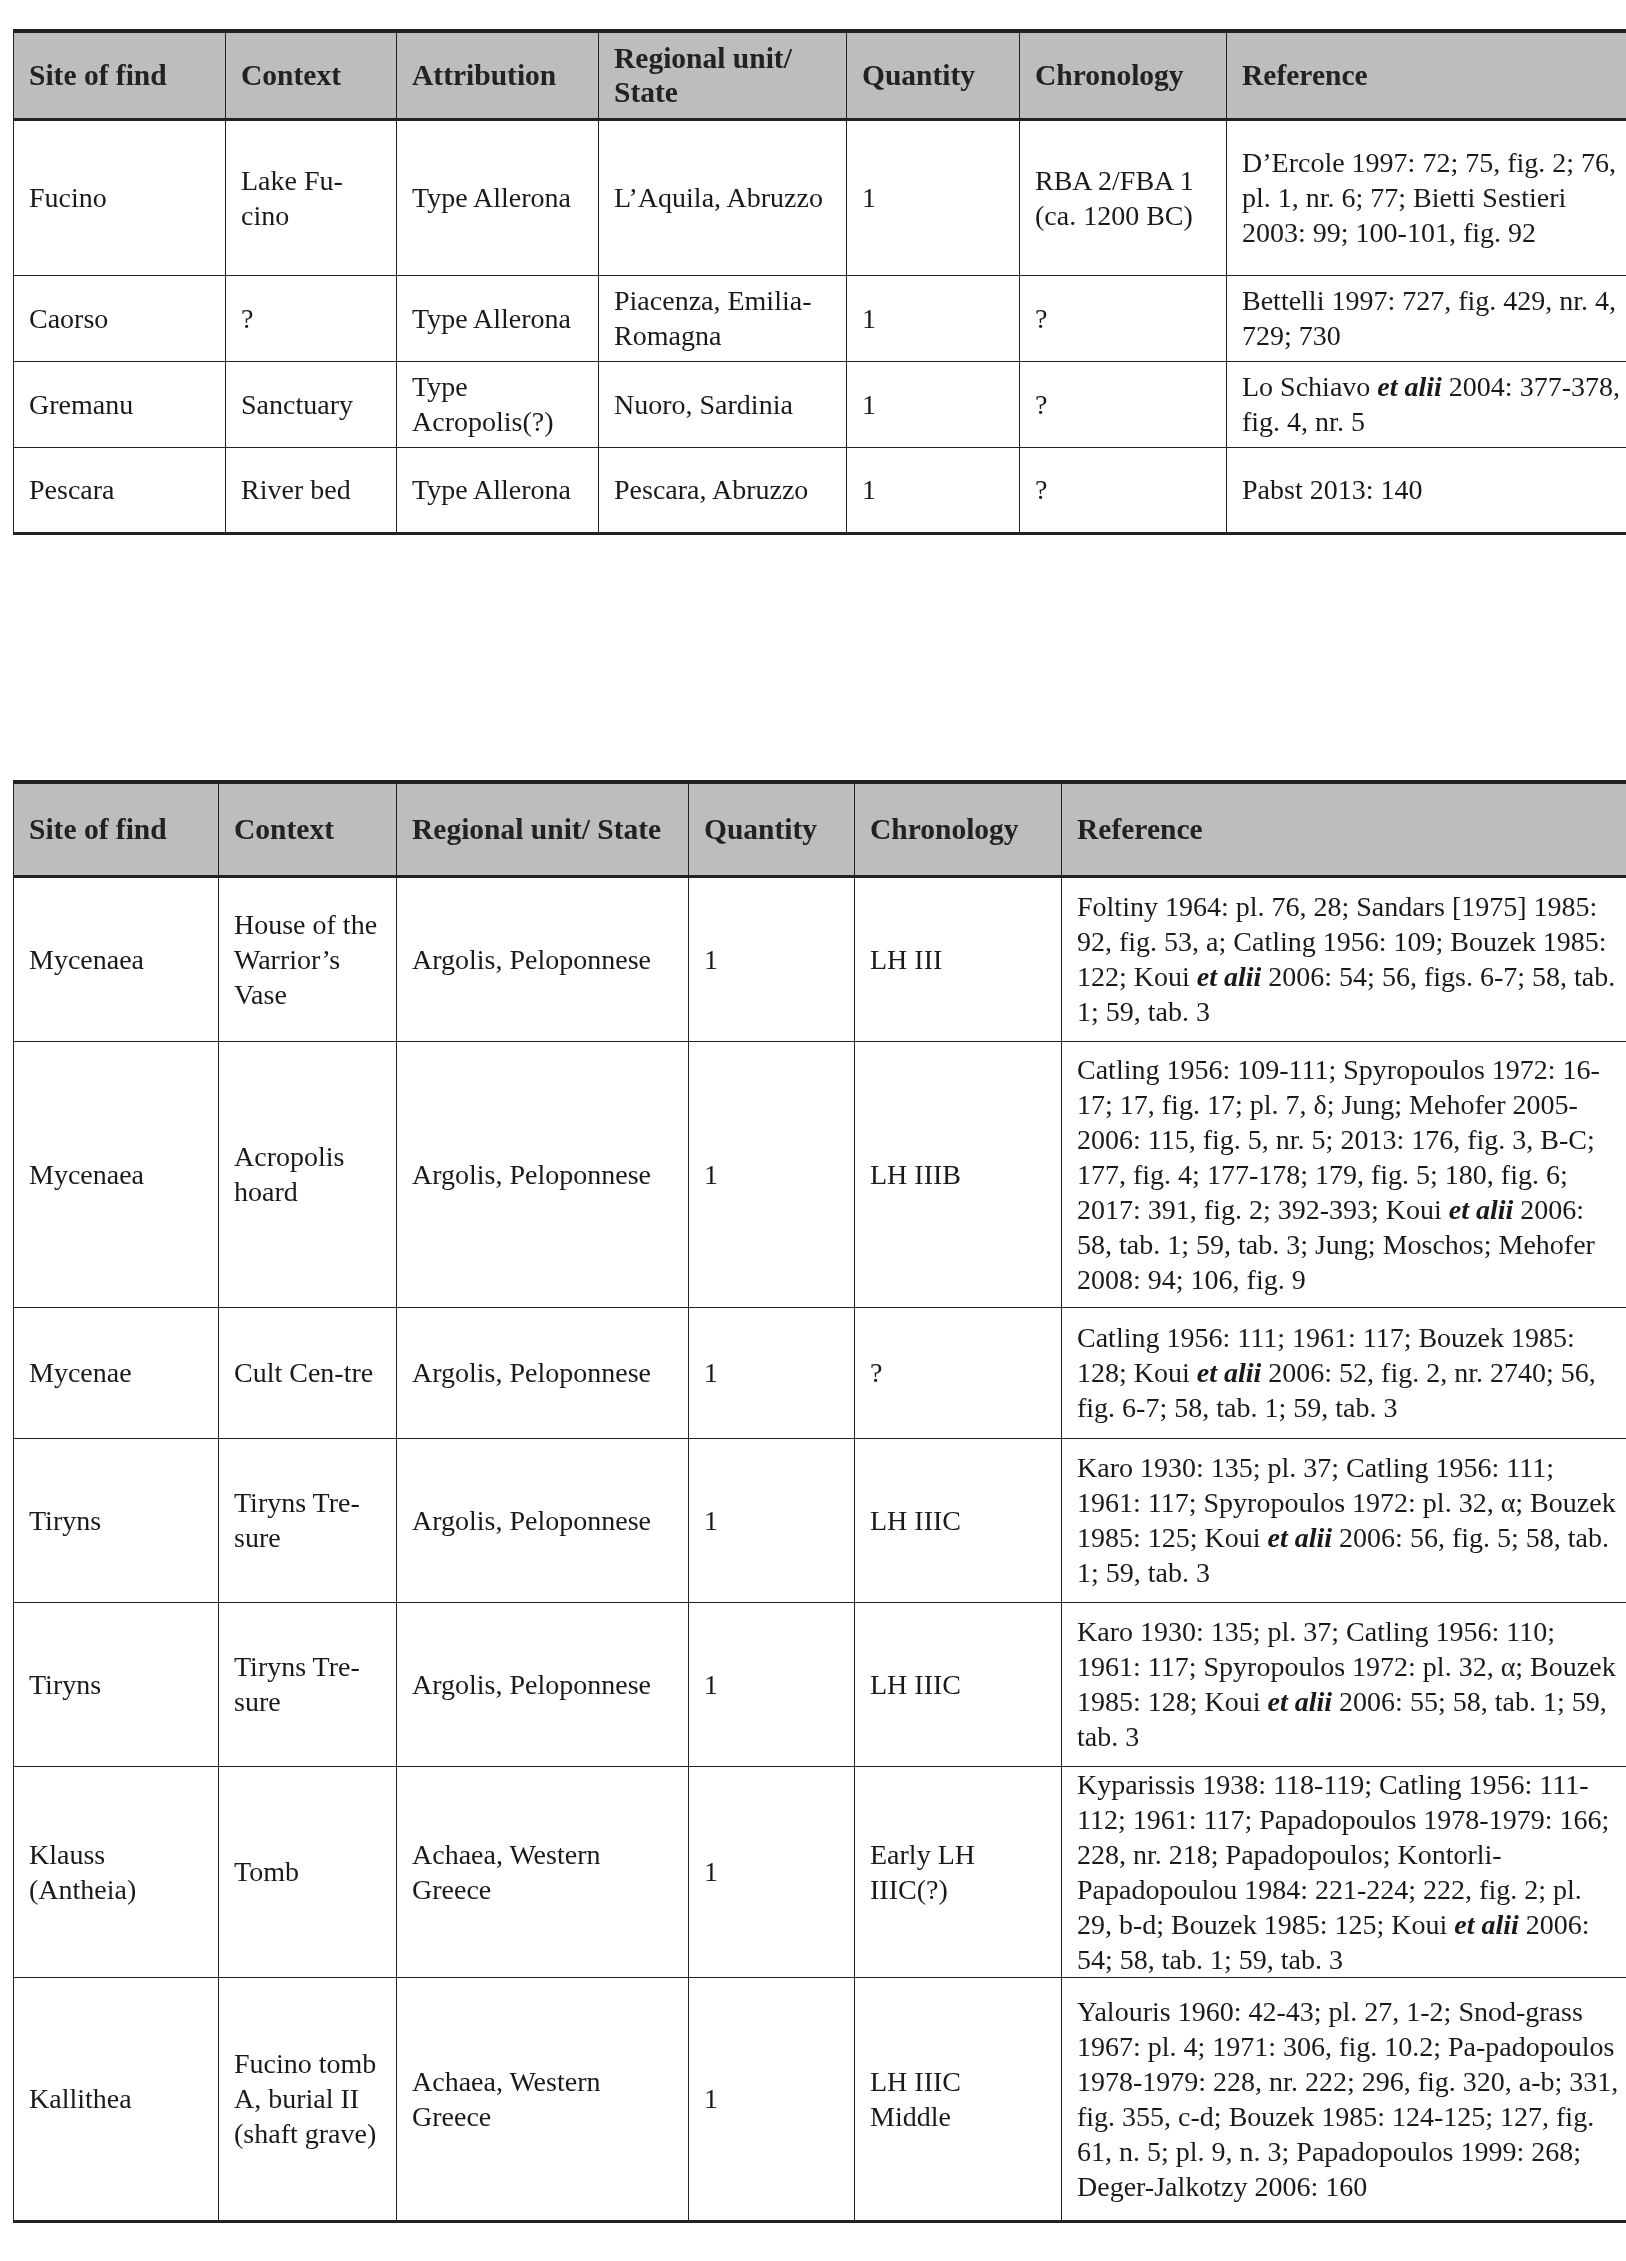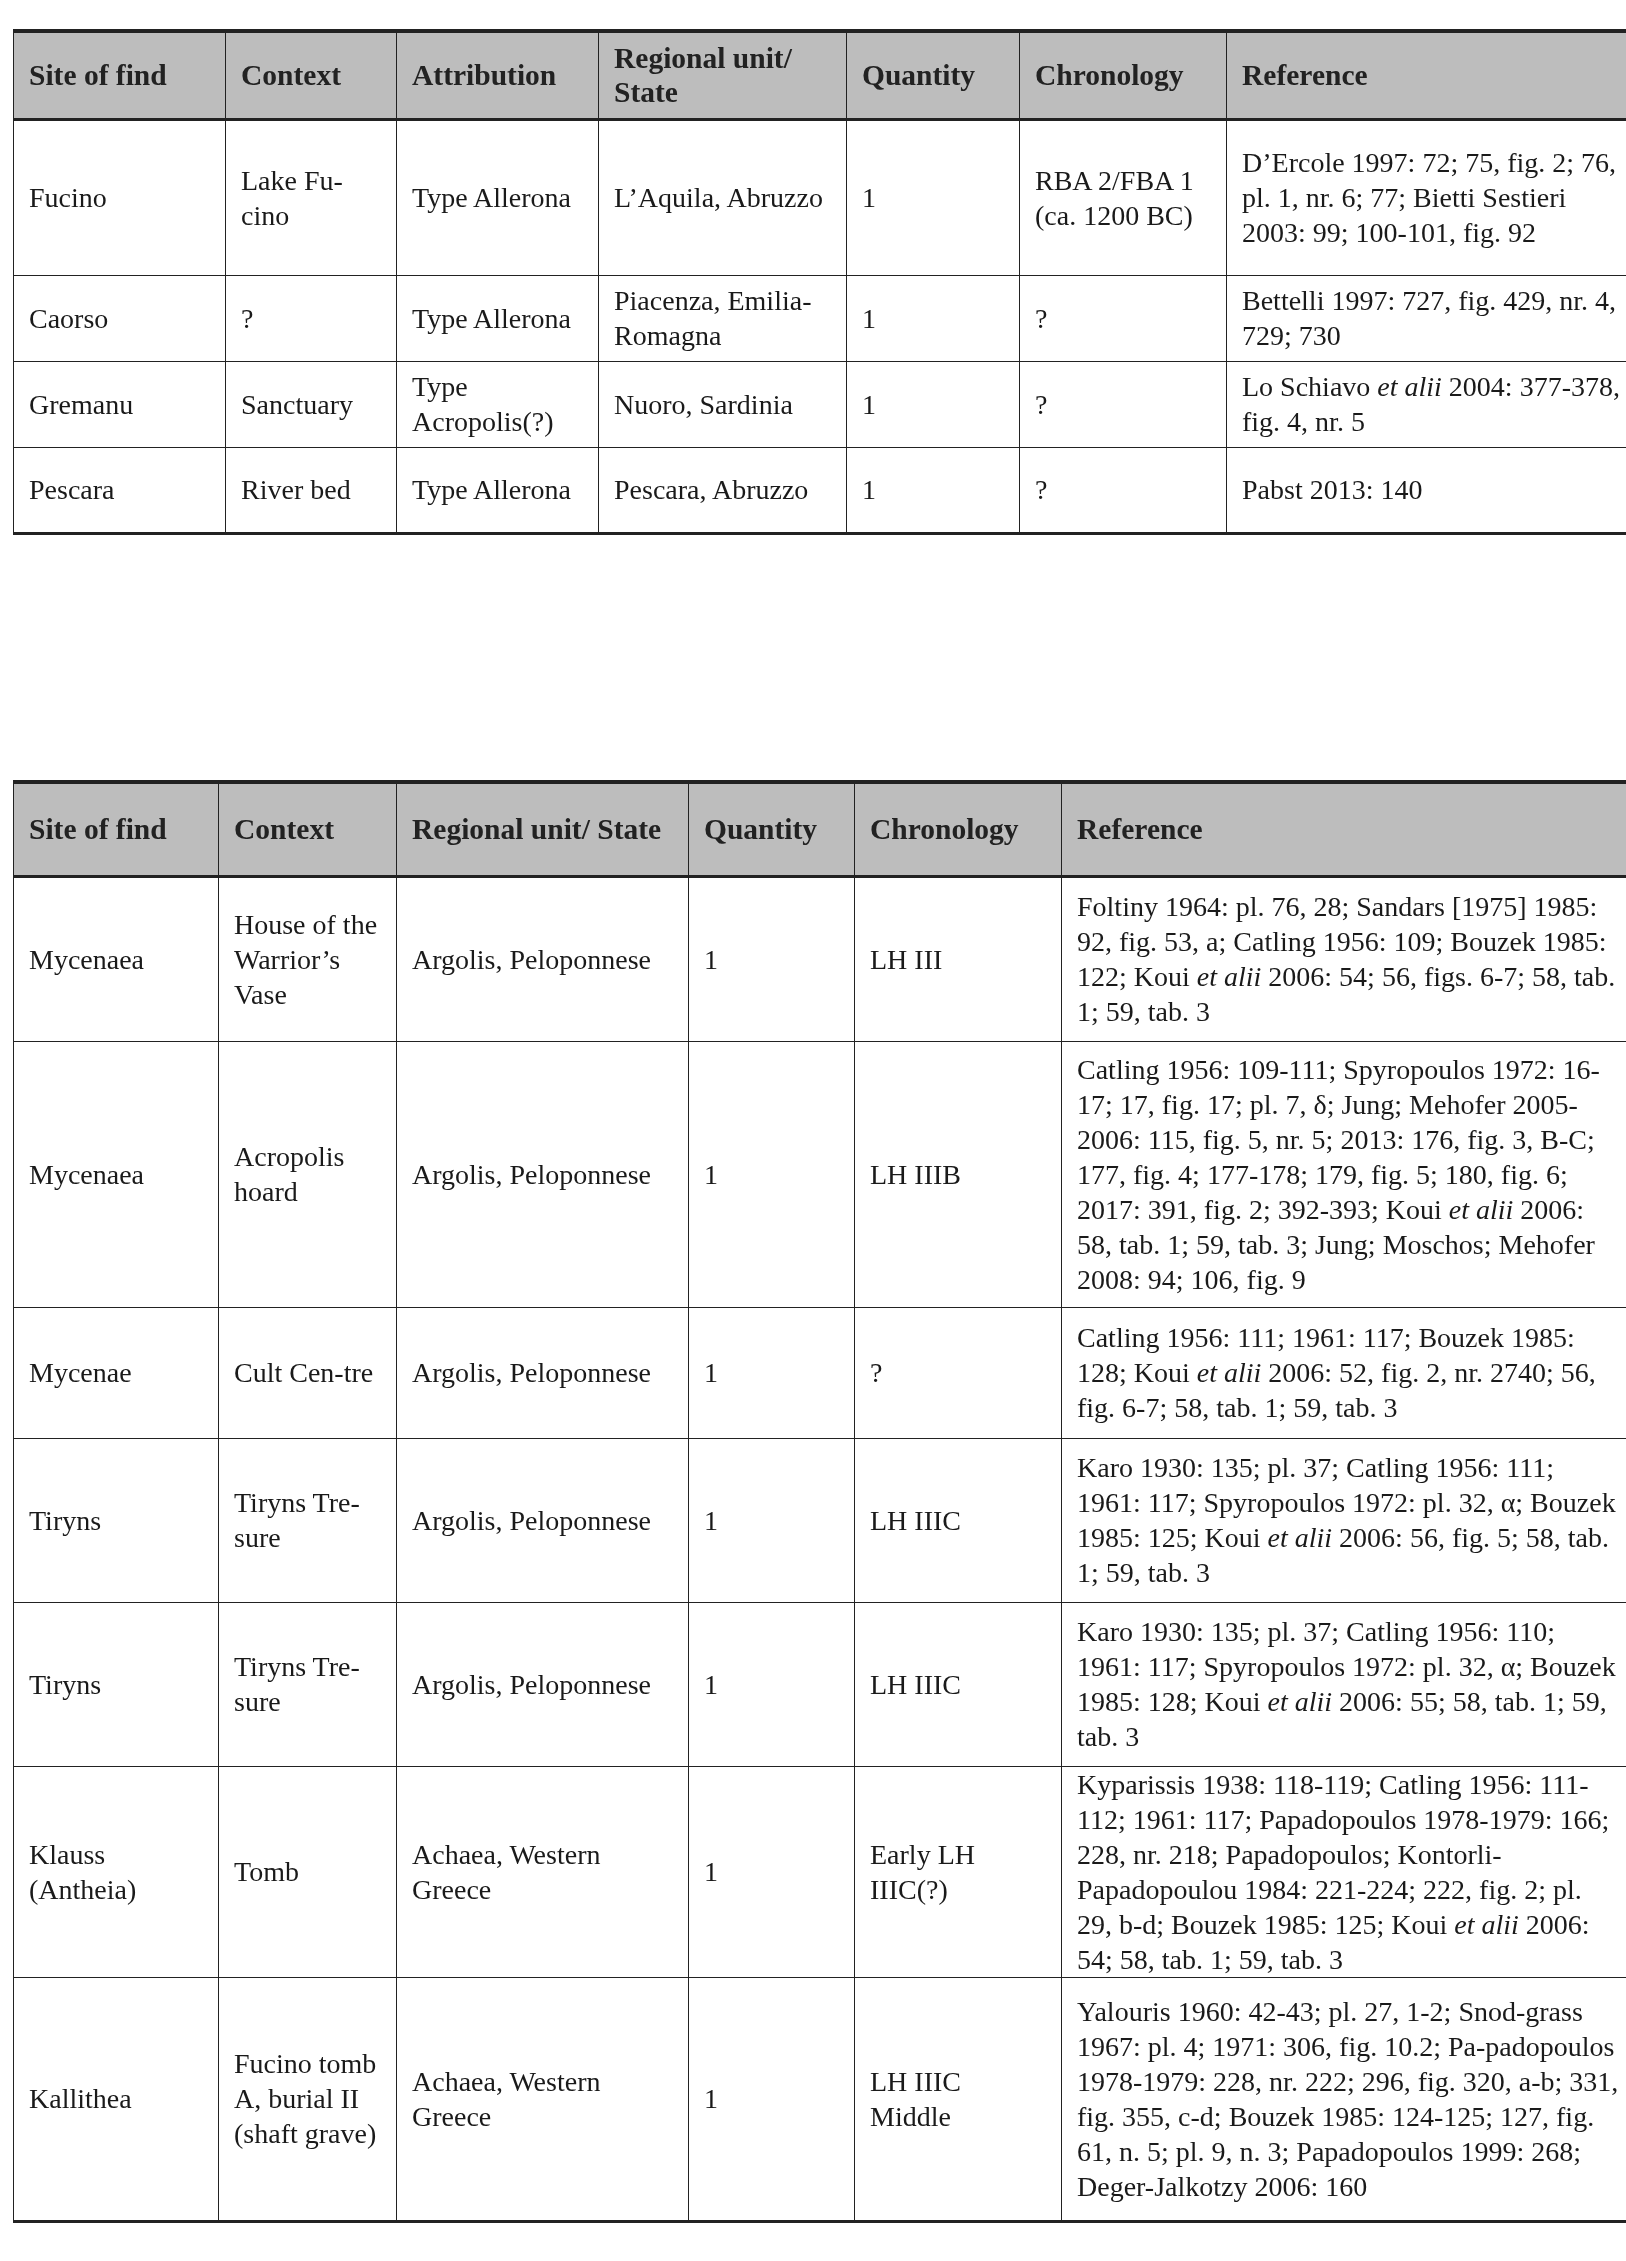--- a/index.html
+++ b/index.html
@@ -5,21 +5,21 @@
   html, body { margin: 0; padding: 0; background: #ffffff; }
   body { width: 1627px; height: 2261px; position: relative; overflow: hidden;
          font-family: "Liberation Serif", "DejaVu Serif", serif; color: #1a1a1a; }
   table { border-collapse: collapse; position: absolute; left: 13px; table-layout: fixed; }
   th, td { border: 1.7px solid #222; padding: 0 15px; text-align: left; vertical-align: middle; }
   th { background: #bdbdbd; font-weight: bold; font-size: 29.5px; line-height: 34px; color: #222; }
   td { font-size: 28px; line-height: 35px; }
   table tr:first-child th { border-top: 4.2px solid #222; }
   table tr:last-child td { border-bottom: 3.4px solid #222; }
   thead tr th { border-bottom: 3.4px solid #222; }
-  em { font-style: italic; }
+  em { font-style: italic; font-weight: bold; }
   #table1 { top: 29px; width: 1622px; }
   #table2 { top: 780px; width: 1622px; }
 </style>
 </head>
 <body>
 
 <table id="table1">
   <colgroup>
     <col style="width:212px">
       <col style="width:171px">

